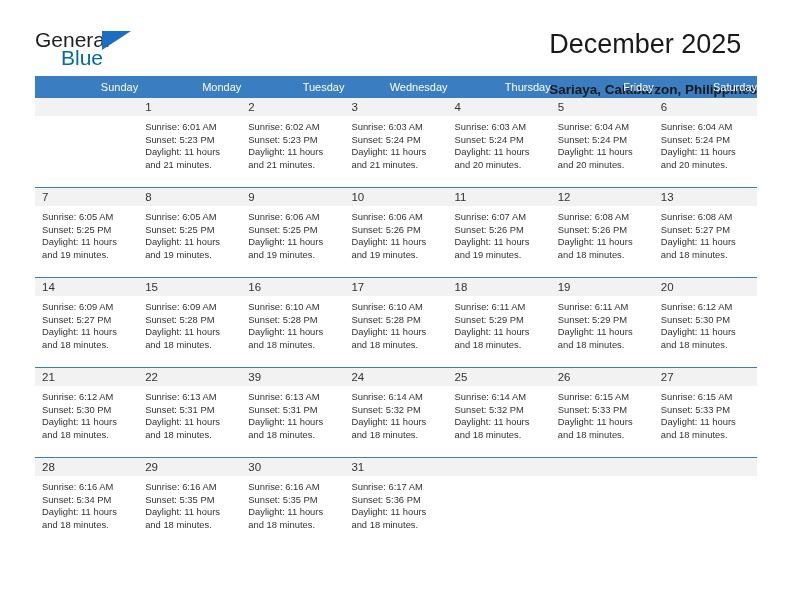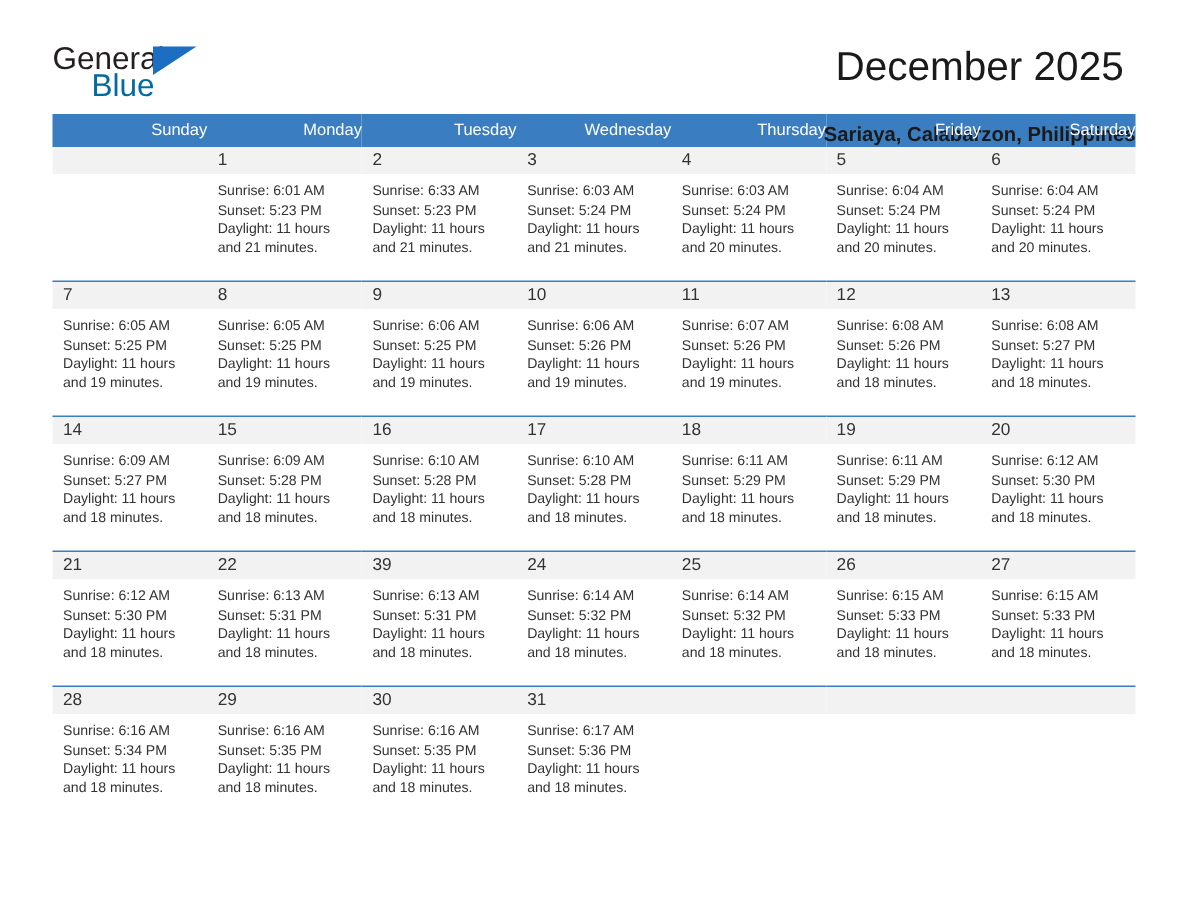--- a/index.html
+++ b/index.html
@@ -57,21 +57,21 @@
   .logo-triangle {
     position: absolute;
     left: 67px;
     top: 3px;
     width: 0;
     height: 0;
     border-left: 29px solid #1b6ec2;
     border-bottom: 19px solid transparent;
   }
   .title-block {
-    text-align: center;
+    text-align: left;
     flex: 0 0 auto;
   }
   .cal-title {
     font-size: 27px;
     font-weight: normal;
     color: #1a1a1a;
     line-height: 32px;
     white-space: nowrap;
   }
   .cal-subtitle {
@@ -180,21 +180,21 @@
                 <div>Sunrise: 6:01 AM</div>
                 <div>Sunset: 5:23 PM</div>
                 <div class="daylight">Daylight: 11 hours and 21 minutes.</div>
               </div>
             </div>
           </td>
           <td>
             <div class="daycell">
               <div class="daynum">2</div>
               <div class="dayinfo">
-                <div>Sunrise: 6:33 AM</div>
+                <div>Sunrise: 6:02 AM</div>
                 <div>Sunset: 5:23 PM</div>
                 <div class="daylight">Daylight: 11 hours and 21 minutes.</div>
               </div>
             </div>
           </td>
           <td>
             <div class="daycell">
               <div class="daynum">3</div>
               <div class="dayinfo">
                 <div>Sunrise: 6:03 AM</div>

